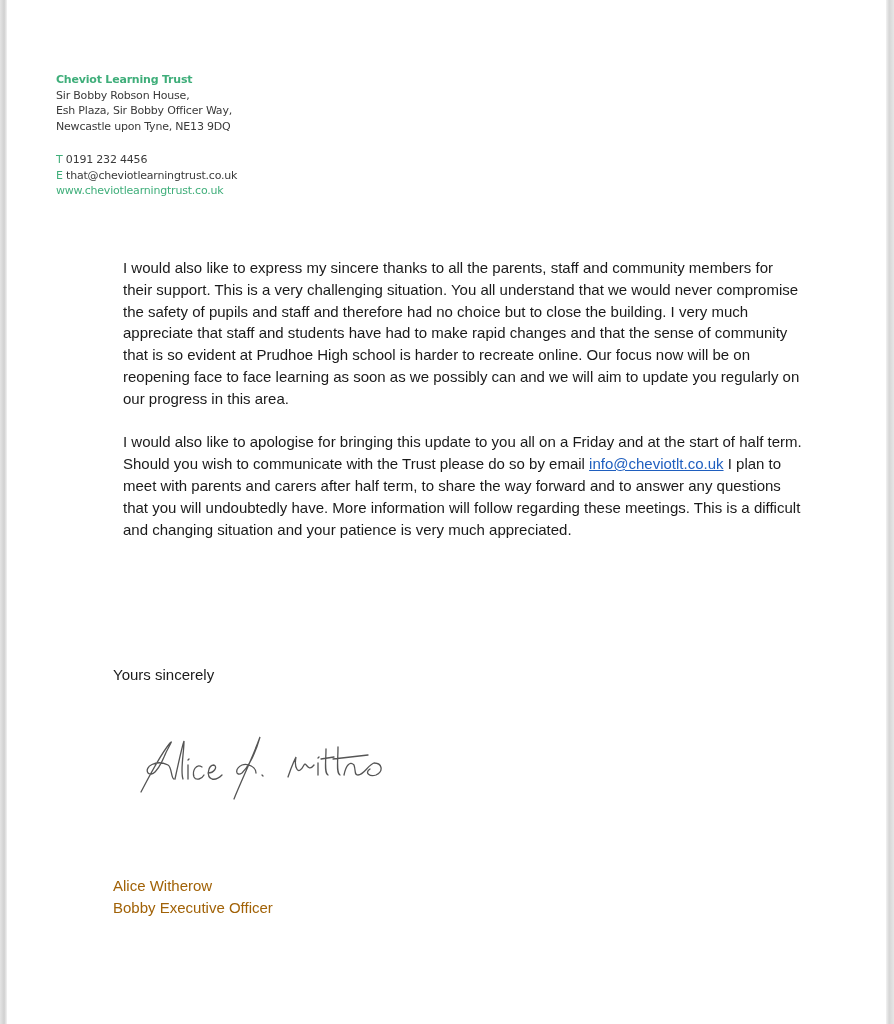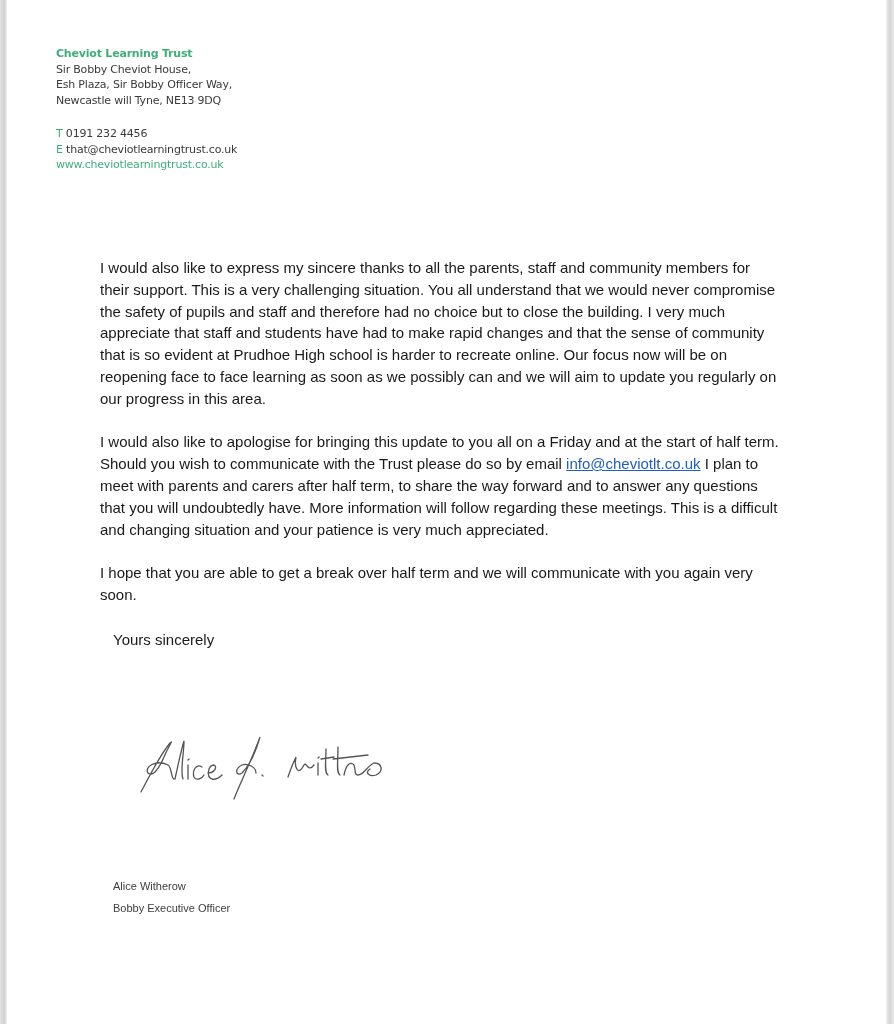--- a/index.html
+++ b/index.html
@@ -18,66 +18,65 @@
     .page {
       position: absolute; left: 9px; top: 0; width: 876px; height: 1024px;
       background: #ffffff;
     }
     .letterhead {
       position: absolute; left: 56px; top: 46px;
       font-family: "DejaVu Sans", sans-serif;
       font-size: 11px; line-height: 15.5px; color: #3a3a3a;
       letter-spacing: -0.2px;
     }
-    .letterhead .org { color: #3fae7a; font-weight: bold; }
+    .letterhead .org { color: #3fae7a; font-weight: bold; margin-top: 26px; }
     .letterhead .green { color: #3fae7a; }
     .letterhead .web { color: #3fae7a; font-weight: normal; }
     .letterhead .gap { height: 18px; }
     .body {
-      position: absolute; left: 100px; top: 257px; width: 680px;
+      position: absolute; left: 123px; top: 257px; width: 680px;
       font-size: 15px; line-height: 21.8px; color: #1a1a1a;
     }
     .body p { margin: 0 0 21.8px 0; }
     .body a { color: #1f5fbf; }
-    .closing { position: absolute; left: 113px; top: 631px; font-size: 15px; color: #1a1a1a; }
+    .closing { position: absolute; left: 113px; top: 666px; font-size: 15px; color: #1a1a1a; }
     .signature { position: absolute; left: 138px; top: 735px; width: 275px; height: 65px; }
     .signoff {
       position: absolute; left: 113px; top: 875px;
-      font-size: 11px; line-height: 22px; color: #404040;
+      font-size: 15px; line-height: 22px; color: #a16207;
     }
   </style>
 </head>
 <body>
 
 <div class="edge-left"></div>
 <div class="edge-right"></div>
 
 <div class="page"></div>
 
 <div class="letterhead">
   <div class="org">Cheviot Learning Trust</div>
-  <div>Sir Bobby Cheviot House,</div>
+  <div>Sir Bobby Robson House,</div>
   <div>Esh Plaza, Sir Bobby Officer Way,</div>
-  <div>Newcastle will Tyne, NE13 9DQ</div>
+  <div>Newcastle upon Tyne, NE13 9DQ</div>
   <div class="gap"></div>
   <div>
     <span class="green">T</span>
     <span>0191 232 4456</span>
   </div>
   <div>
     <span class="green">E</span>
     <span>that@cheviotlearningtrust.co.uk</span>
   </div>
   <div class="web">www.cheviotlearningtrust.co.uk</div>
 </div>
 
 <div class="body">
   <p>I would also like to express my sincere thanks to all the parents, staff and community members for their support.  This is a very challenging situation.  You all understand that we would never compromise the safety of pupils and staff and therefore had no choice but to close the building.  I very much appreciate that staff and students have had to make rapid changes and that the sense of community that is so evident at Prudhoe High school is harder to recreate online.  Our focus now will be on reopening face to face learning as soon as we possibly can and we will aim to update you regularly on our progress in this area.</p>
   <p><span>I would also like to apologise for bringing this update to you all on a Friday and at the start of half term. Should you wish to communicate with the Trust please do so by email </span><a href="#">info@cheviotlt.co.uk</a><span>  I plan to meet with parents and carers after half term, to share the way forward and to answer any questions that you will undoubtedly have.   More information will follow regarding these meetings.  This is a difficult and changing situation and your patience is very much appreciated.</span></p>
-  <p>I hope that you are able to get a break over half term and we will communicate with you again very soon.</p>
 </div>
 
 <div class="closing">Yours sincerely</div>
 
 <svg class="signature" viewBox="0 0 275 65" fill="none" stroke="#555" stroke-width="1.3" stroke-linecap="round">
   <path d="M3 57 C 12 40, 22 20, 32 8 C 36 4, 30 12, 26 22 C 20 36, 14 42, 10 38 C 6 32, 18 24, 30 30 C 34 32, 33 44, 36 44"></path>
   <path d="M37 44 C 40 30, 44 12, 46 6 C 46 18, 42 36, 45 44"></path>
   <path d="M50 30 L50 44 M50 25 L51 24"></path>
   <path d="M64 32 C 58 28, 54 36, 56 42 C 58 46, 64 44, 66 40"></path>
   <path d="M70 38 C 76 38, 80 32, 76 30 C 70 30, 68 42, 74 44 C 78 45, 82 42, 84 40"></path>

